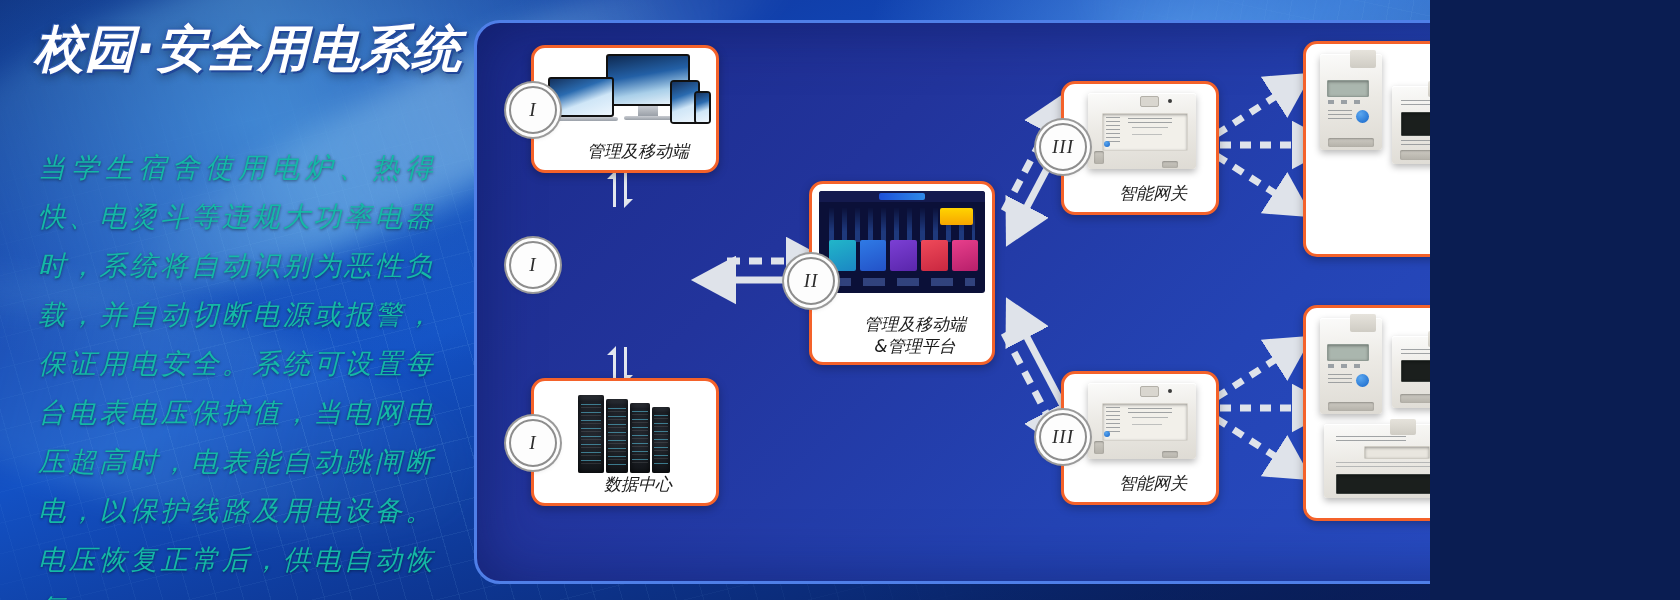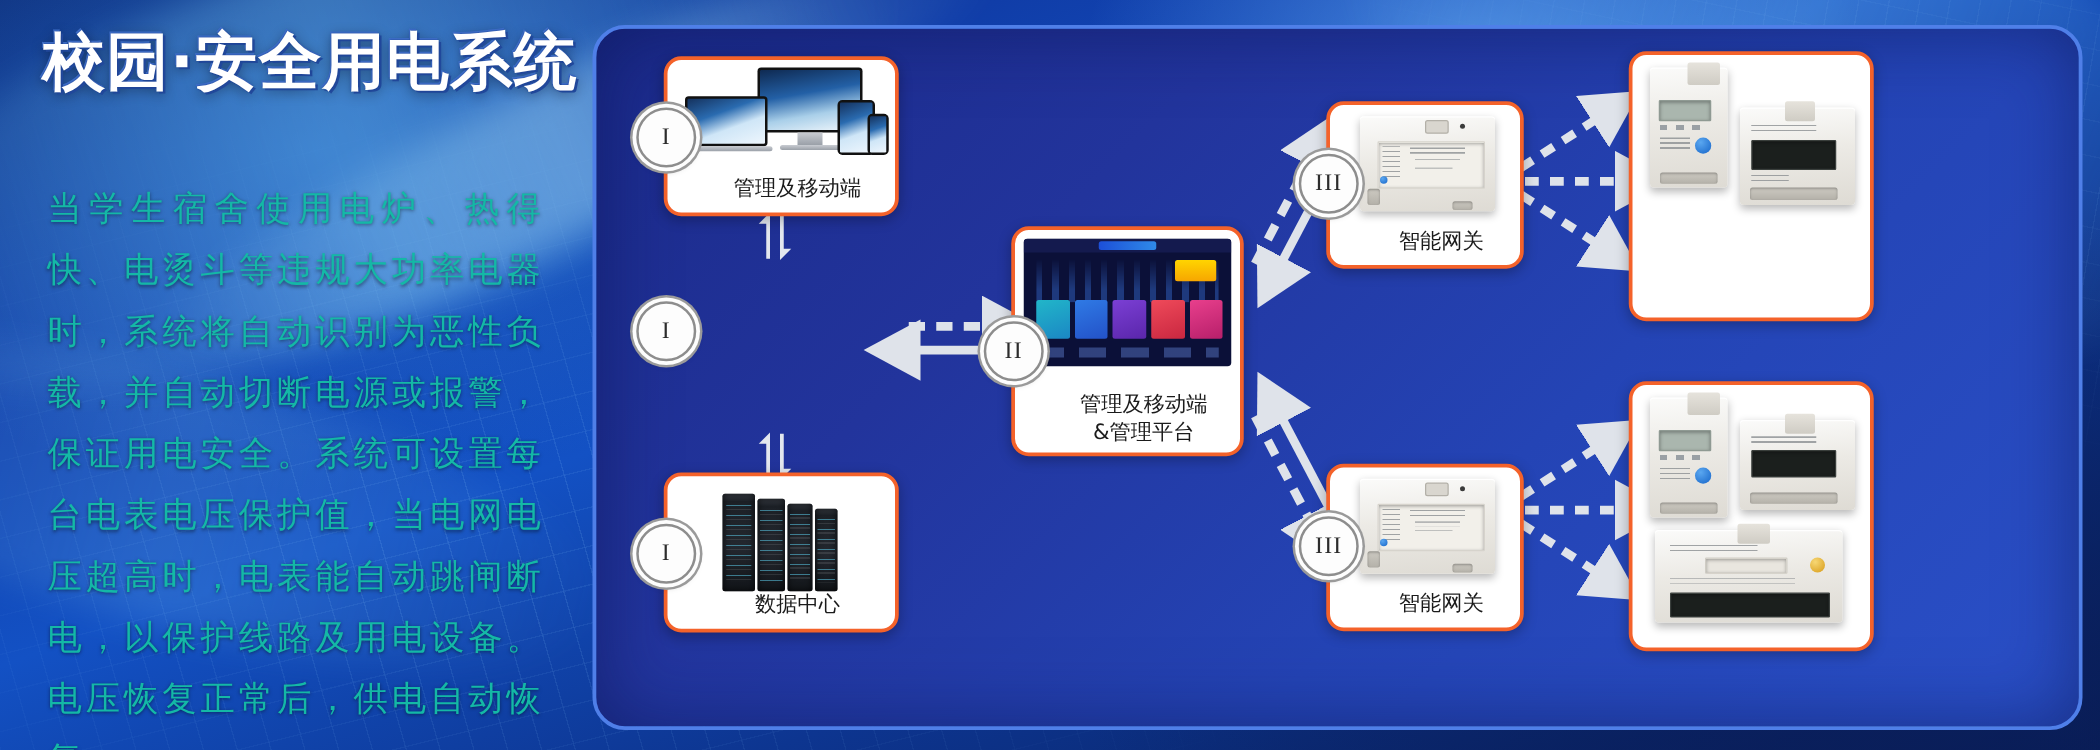--- a/index.html
+++ b/index.html
@@ -1,21 +1,21 @@
 <!DOCTYPE html>
 <html><head>
 <meta charset="utf-8">
 <style>
   html,body{margin:0;padding:0;}
   body{
     width:1680px;height:600px;overflow:hidden;
     font-family:"Liberation Sans","DejaVu Sans",sans-serif;
     background:#0a1d52;
   }
-  #stage{position:relative;width:1680px;height:600px;overflow:hidden;}
+  #stage{position:relative;width:1430px;height:600px;overflow:hidden;font-style:italic;}
 
   
   .bg{position:absolute;inset:0;
     background:
       radial-gradient(ellipse 520px 300px at 1180px 40px, rgba(120,190,255,.50), rgba(120,190,255,0) 60%),
       radial-gradient(ellipse 700px 420px at 250px 120px, rgba(60,150,235,.45), rgba(60,150,235,0) 65%),
       radial-gradient(ellipse 900px 600px at 1500px 560px, rgba(10,30,90,.85), rgba(10,30,90,0) 70%),
       linear-gradient(160deg,#0b2a78 0%,#103da8 24%,#1351c4 44%,#0d3590 68%,#071b51 100%);
   }
   .bg-grid{position:absolute;inset:0;opacity:.22;

